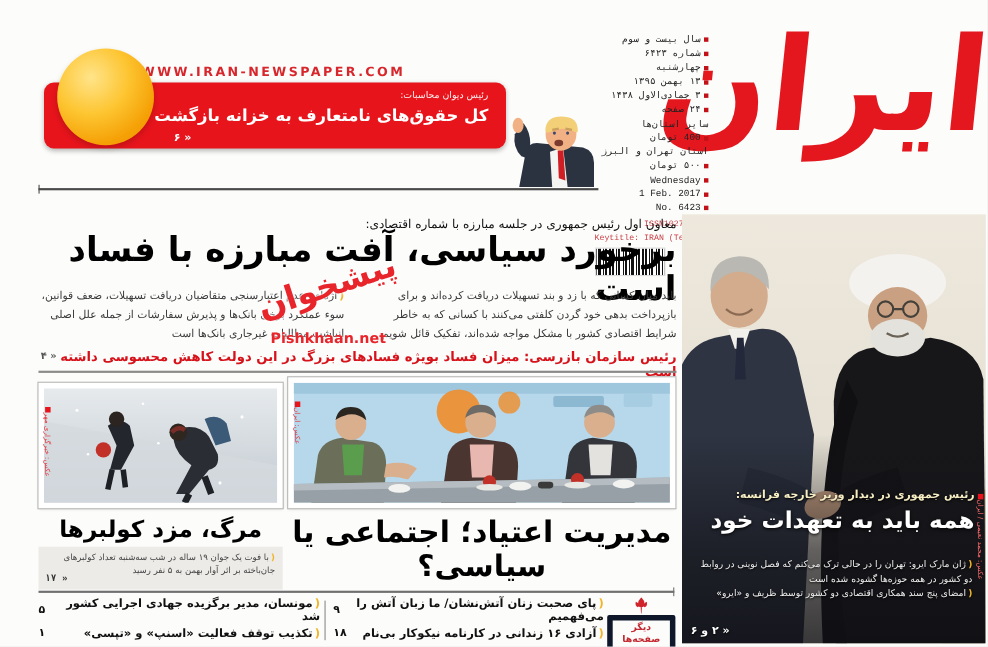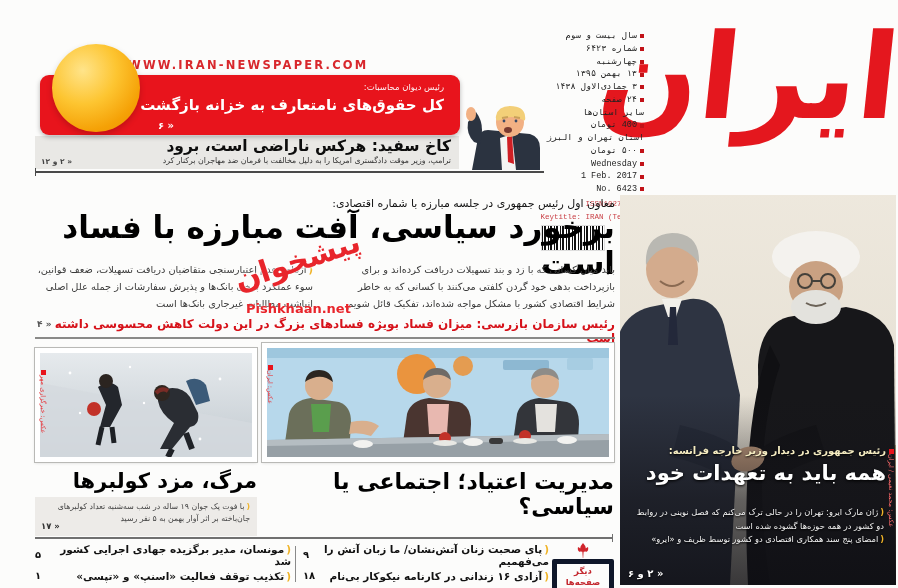--- a/index.html
+++ b/index.html
@@ -77,27 +77,27 @@
            letter-spacing:.5px;white-space:nowrap;}
   .feature .vcredit{right:1px;bottom:58px;color:#ff6a6a;}
   .vcredit::after{content:"";display:inline-block;width:5px;height:5px;background:#e8141c;margin-top:3px;}
 
   
   .card{position:absolute;text-align:right;}
   .card .photo{position:relative;background:#fff;border:5px solid #fff;outline:1px solid #b9b9b6;
                box-shadow:0 1px 3px rgba(0,0,0,.15);}
   .card .photo svg{display:block;}
   .card .vcredit{left:-1px;top:14px;}
-  .card .h{font-size:21px;font-weight:900;color:#000;margin-top:7px;text-align:right;}
+  .card .h{font-size:21px;font-weight:900;color:#000;margin-top:7px;text-align:center;}
   .card .sub{background:#edebe8;margin-top:4px;padding:4px 7px 10px;font-size:7.8px;
              color:#444;line-height:1.6;position:relative;}
-  .card .sub .pm{position:absolute;left:6px;bottom:2px;color:#333;font-size:8.5px;font-weight:bold;}
+  .card .sub .pm{position:absolute;left:6px;bottom:2px;color:#333;font-size:8.5px;font-weight:bold;font-family:Liberation Mono, monospace;}
   .kulbar{left:35px;top:348px;width:222px;}
   .addiction{left:262px;top:343px;width:352px;}
-  .addiction .h{font-size:22px;}
+  .addiction .h{font-size:27px;}
 
   
   .bdivider{position:absolute;left:35px;top:537px;width:578px;height:1.5px;background:#707070;}
   .bdivider::after{content:"";position:absolute;right:0;top:-3px;width:1px;height:8px;background:#707070;}
   .otherpages{position:absolute;left:552px;top:543px;width:62px;text-align:center;}
   .otherpages .tulip{display:block;margin:0 auto 1px;}
   .otherpages .box{border:5px solid #0f172a;border-radius:2px;padding:2px 2px;
                    color:#c3272e;font-size:8.5px;font-weight:bold;line-height:1.35;}
   .bitems{position:absolute;top:544px;}
   .bitems .row{display:flex;align-items:center;justify-content:space-between;height:21px;}
@@ -172,25 +172,20 @@
 
   <div class="siteurl" data-interactable="false">WWW.IRAN-NEWSPAPER.COM</div>
   <div class="sun" data-interactable="false"></div>
 
   <div class="redbanner" data-interactable="false">
     <div class="k" data-interactable="false">رئیس دیوان محاسبات:</div>
     <div class="h" data-interactable="false">کل حقوق‌های نامتعارف به خزانه بازگشت</div>
     <div class="pm pmark" data-interactable="false">۶</div>
   </div>
 
-  <div class="trumpstrip" data-interactable="false">
-    <div class="h" data-interactable="false">کاخ سفید: هرکس ناراضی است، برود</div>
-    <div class="s" data-interactable="false">ترامپ، وزیر موقت دادگستری امریکا را به دلیل مخالفت با فرمان ضد مهاجران برکنار کرد</div>
-    <div class="pm pmark" data-interactable="false">۲ و ۱۲</div>
-  </div>
 
   <div class="trumpphoto" data-interactable="false">
     <svg width="92" height="66" viewBox="0 0 92 66" data-interactable="false">
       <path d="M20 66 L26 34 Q28 26 36 26 L78 30 Q88 33 88 44 L88 66 Z" fill="#2b3340"></path>
       <path d="M48 34 L60 30 L64 66 L50 66 Z" fill="#f4f4f2"></path>
       <path d="M55 33 L60 31 L62 60 L56 58 Z" fill="#cf1f24"></path>
       <path d="M22 38 Q14 30 16 18 L24 8 Q30 16 30 26 Q30 34 28 40 Z" fill="#2b3340"></path>
       <ellipse cx="19" cy="10" rx="5" ry="7" fill="#f2b184"></ellipse>
       <ellipse cx="58" cy="18" rx="14" ry="15" fill="#f2b184"></ellipse>
       <path d="M44 12 Q46 2 58 2 Q72 2 73 12 Q74 18 71 16 Q60 10 48 16 Q43 18 44 12Z" fill="#f3cf78"></path>

